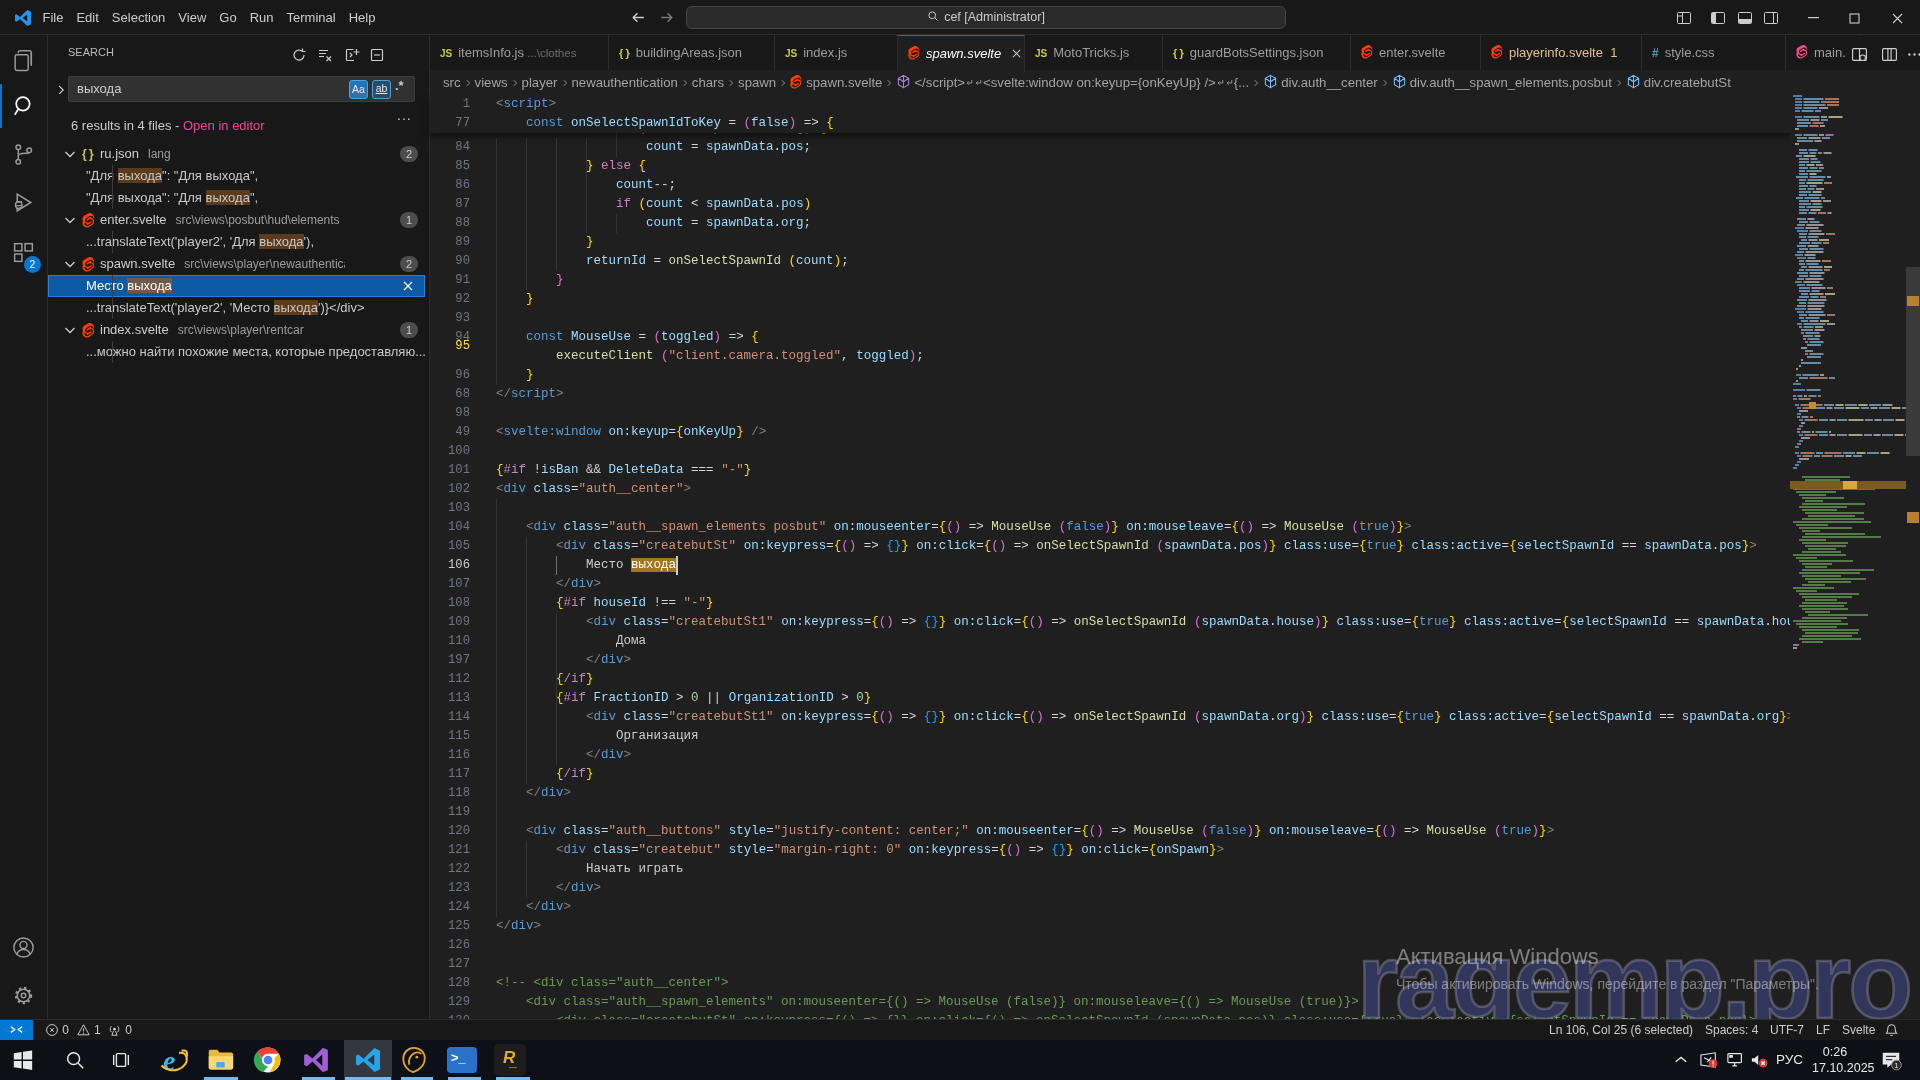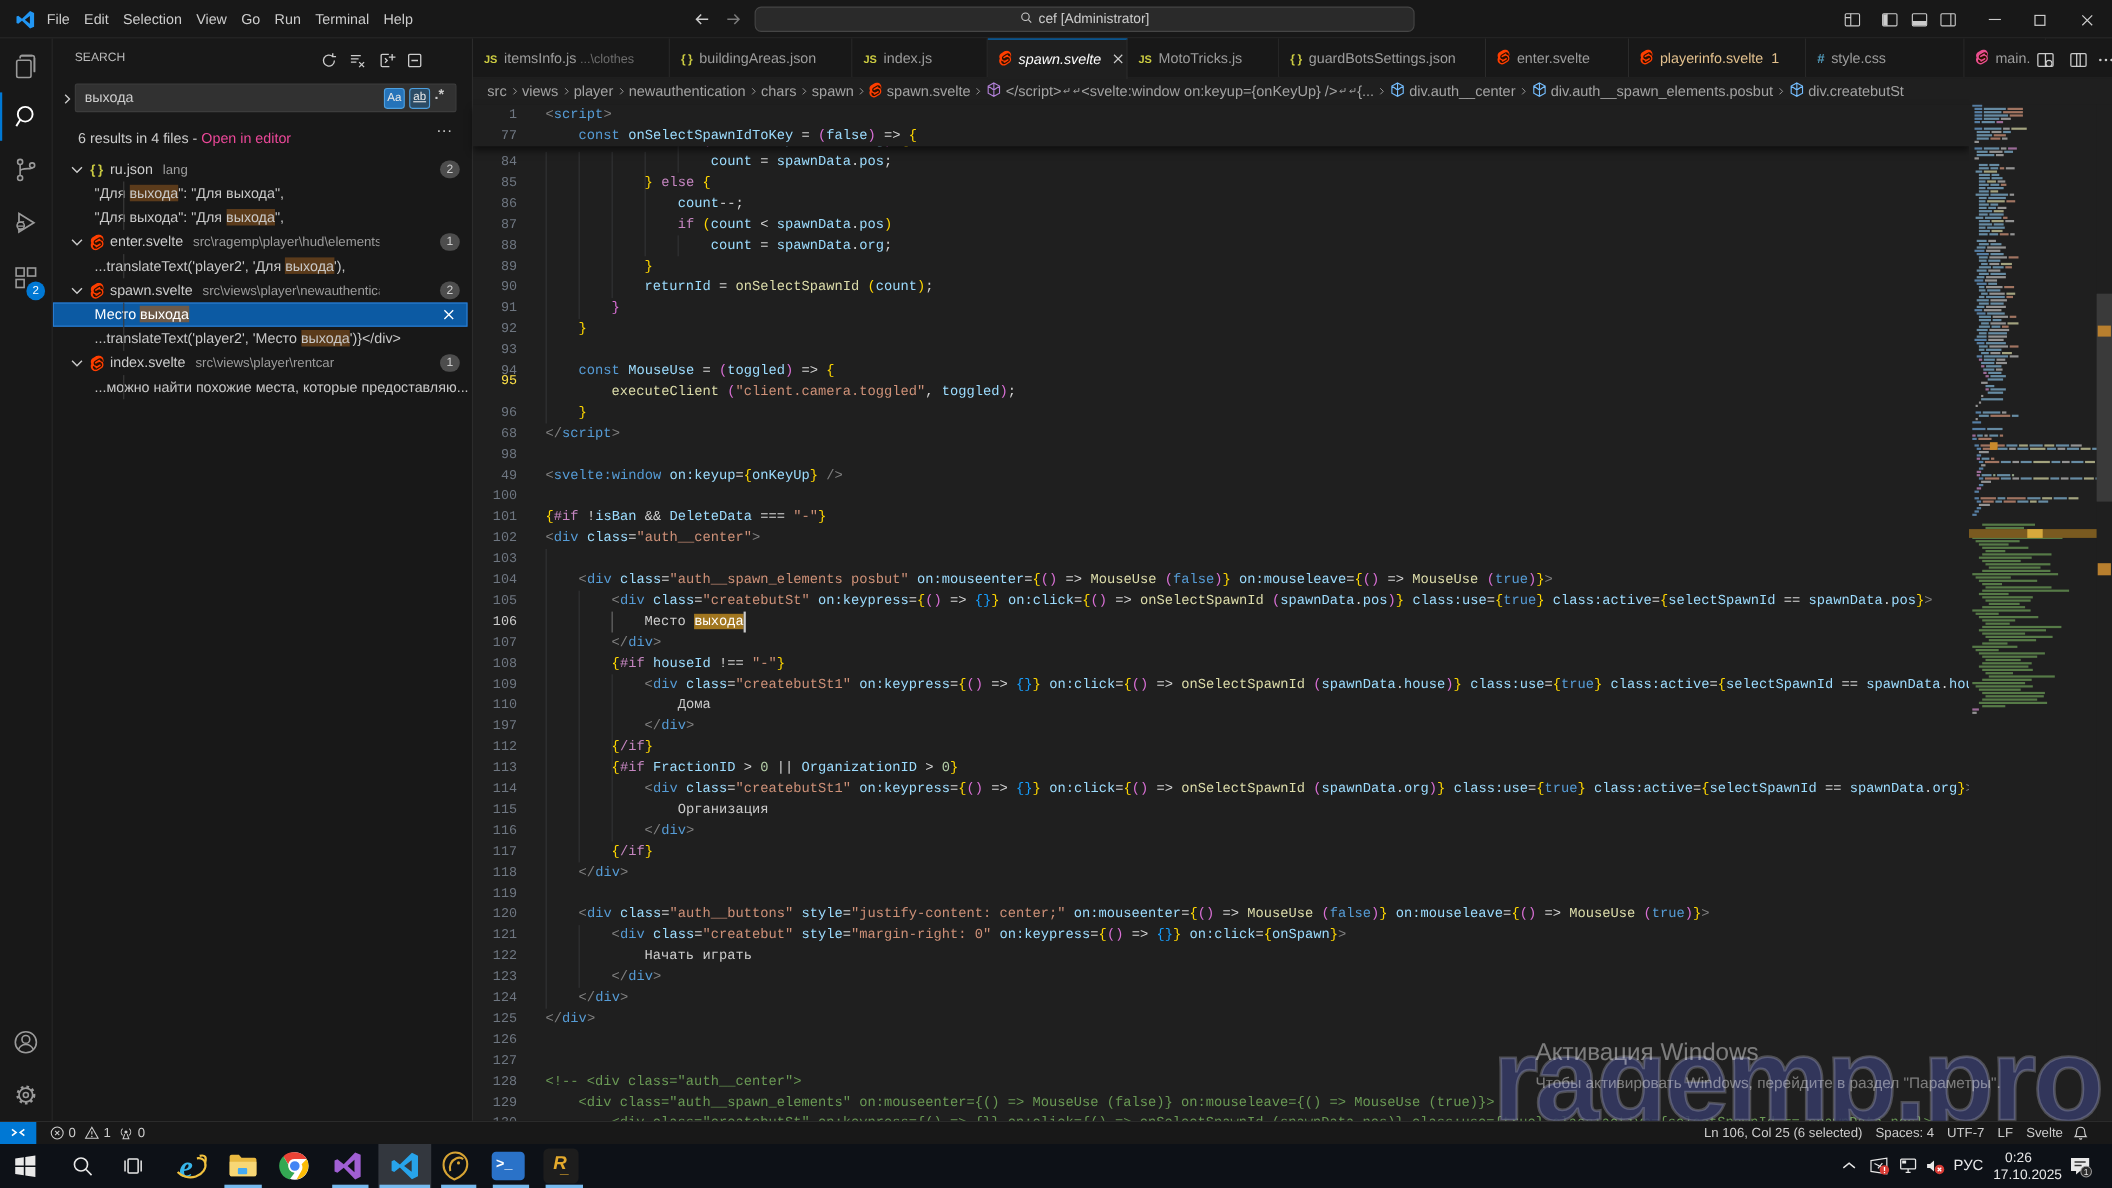--- a/index.html
+++ b/index.html
@@ -168,21 +168,21 @@
         <span style="position:absolute;left:38px;top:0;color:#c8c8c8;white-space:pre">"Для выхода": "Для <span style="background:#5b3b1b;">выхода</span>",</span>
       </div>
 <div class="srow" style="top:209px">
         <svg width="16" height="16" viewBox="0 0 16 16" style="position:absolute;left:14px;top:3px">
           <path d="M3.5 6l4.5 4.5L12.5 6" stroke="#cccccc" stroke-width="1.3" fill="none"></path>
         </svg>
         <svg width="13" height="15" viewBox="0 0 24 28" style="position:absolute;left:34px;top:4px">
           <path d="M20.8 3.5C18.4.1 13.7-.9 10.2 1.3L4.1 5.2C2.4 6.3 1.2 8.1 .9 10.1c-.2 1.7.1 3.4.9 4.8-.6.9-1 1.9-1.1 3-.2 2.1.4 4.2 1.7 5.9 2.4 3.4 7.1 4.4 10.6 2.2l6.1-3.9c1.7-1.1 2.9-2.9 3.2-4.9.2-1.7-.1-3.4-.9-4.8.6-.9 1-1.9 1.1-3 .2-2.1-.4-4.2-1.7-5.9z" fill="#ff3e00"></path>
           <path d="M10.4 24.5c-1.9.5-4-.3-5.1-1.9-.7-1-1.1-2.3-.9-3.5 0-.2.1-.4.1-.6l.1-.5.5.3c1 .7 2.1 1.3 3.3 1.6l.3.1v.3c0 .5.1 1 .4 1.3.4.5,1 .8 1.6.6.1 0 .3-.1.4-.2l6.1-3.9c.3-.2.5-.5.6-.8.1-.4 0-.8-.2-1.1-.4-.5-1-.7-1.6-.6-.1 0-.3.1-.4.2l-2.3 1.5c-.5.3-1.1.6-1.7.7-1.9.5-4-.3-5.1-1.9-.7-1-1-2.3-.8-3.5.2-1.2.9-2.3 1.9-2.9l6.1-3.9c.5-.3 1.1-.6 1.7-.7 1.9-.5 4 .3 5.1 1.9.7 1 1.1 2.3.9 3.5 0 .2-.1.4-.1.6l-.1.5-.5-.3c-1-.7-2.1-1.3-3.3-1.6l-.3-.1v-.3c0-.5-.1-1-.4-1.3-.4-.5-1-.7-1.6-.6-.1 0-.3.1-.4.2l-6.1 3.9c-.3.2-.5.5-.6.8-.1.4 0 .8.2 1.1.4.5 1 .7 1.6.6.1 0 .3-.1.4-.2l2.3-1.5c.5-.3 1.1-.6 1.7-.7 1.9-.5 4 .3 5.1 1.9.7 1 1 2.3.8 3.5-.2 1.2-.9 2.3-1.9 2.9l-6.1 3.9c-.5.3-1.1.6-1.7.7z" fill="#2b1000"></path>
         </svg>
-<div style="position:absolute;left:52px;top:0;right:32px;height:22px;overflow:hidden;white-space:nowrap"><span style="color:#cccccc">enter.svelte</span><span style="color:#9d9d9d;font-size:12px;margin-left:9px">src\ragemp\player\hud\elements</span></div>
+<div style="position:absolute;left:52px;top:0;right:32px;height:22px;overflow:hidden;white-space:nowrap"><span style="color:#cccccc">enter.svelte</span><span style="color:#9d9d9d;font-size:12px;margin-left:9px">src\views\posbut\hud\elements</span></div>
 <div style="position:absolute;left:352px;top:3px;width:18px;height:16px;border-radius:9px;background:#4d4d4d;color:#ccc;font-size:11px;text-align:center;line-height:16px">1</div>
       </div>
 <div class="srow" style="top:231px">
         <span style="position:absolute;left:38px;top:0;color:#c8c8c8;white-space:pre">...translateText('player2', 'Для <span style="background:#5b3b1b;">выхода</span>'),</span>
       </div>
 <div class="srow" style="top:253px">
         <svg width="16" height="16" viewBox="0 0 16 16" style="position:absolute;left:14px;top:3px">
           <path d="M3.5 6l4.5 4.5L12.5 6" stroke="#cccccc" stroke-width="1.3" fill="none"></path>
         </svg>
         <svg width="13" height="15" viewBox="0 0 24 28" style="position:absolute;left:34px;top:4px">

